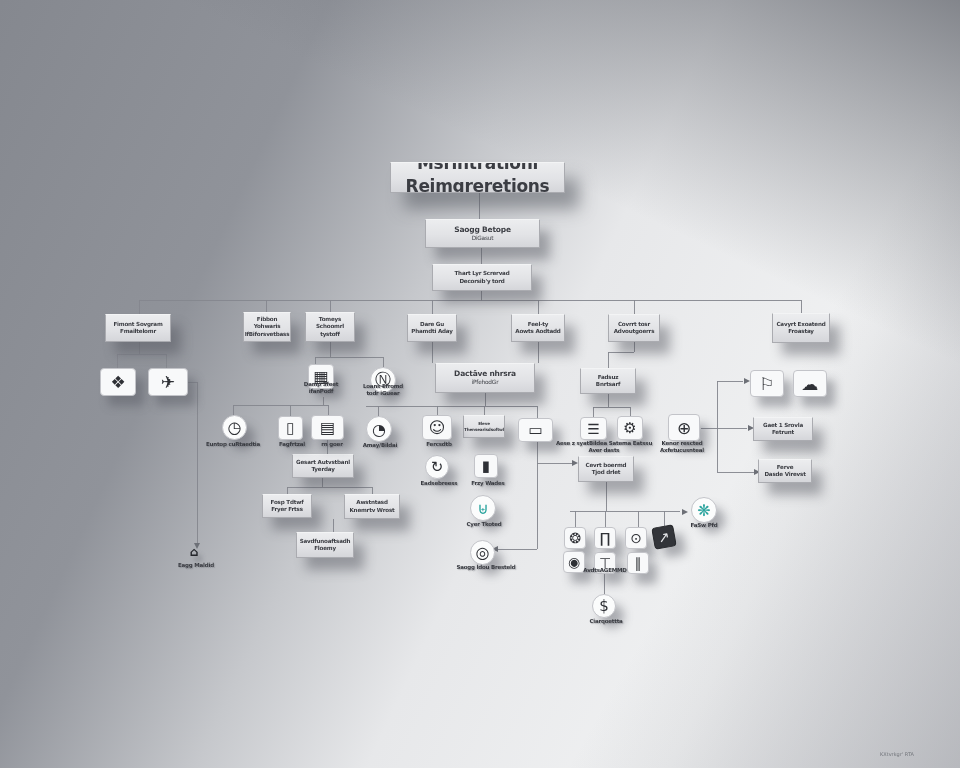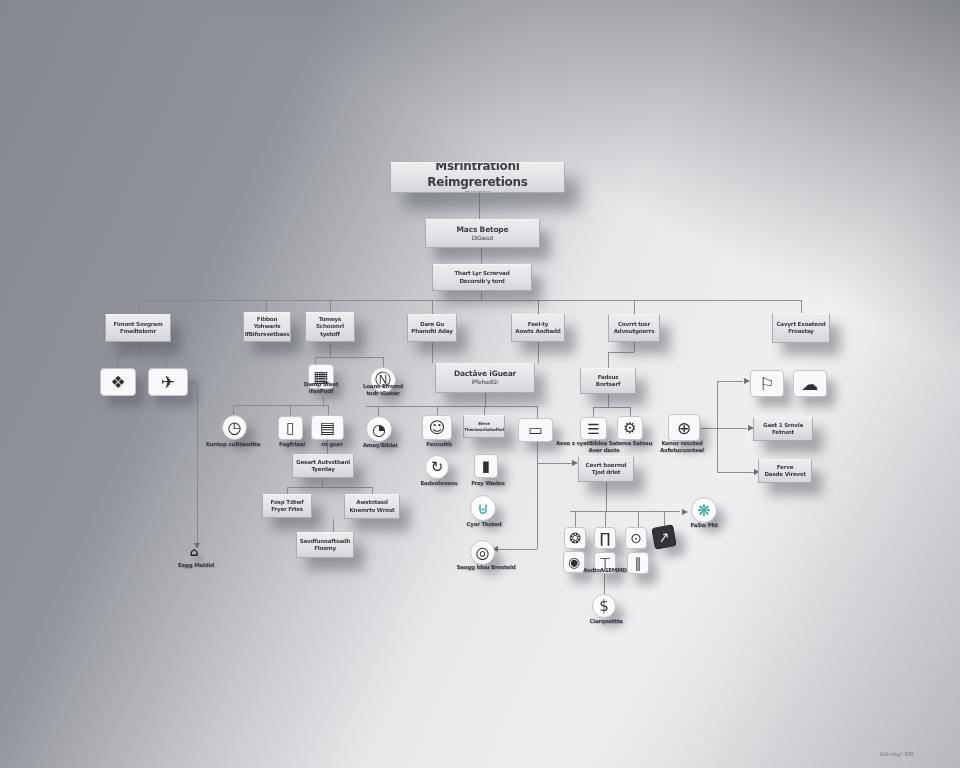--- a/index.html
+++ b/index.html
@@ -19,21 +19,21 @@
   .t-reg{font-weight:400;color:#3d4046;}
   .box{
     position:absolute;display:flex;flex-direction:column;align-items:center;justify-content:center;
     background:linear-gradient(180deg,#eceDef 0%,#e2e3e6 55%,#d5d6da 100%);
     border:1px solid #aaabb0;border-top-color:#f3f4f5;
     box-shadow:10px 12px 12px rgba(80,83,92,.45);
     box-sizing:border-box;overflow:hidden;
   }
   .bl{text-align:center;color:#3b3d43;font-weight:600;line-height:1.3;width:100%;letter-spacing:-.2px;}
   .box.lg{box-shadow:14px 16px 16px rgba(80,83,92,.5);}
-  .lg .l0{font-size:12px;letter-spacing:-.3px;}
+  .lg .l0{font-size:17px;letter-spacing:-.3px;}
   .lg .l1{font-size:4.5px;font-weight:400;}
   .md .l0{font-size:7.5px;}
   .md .l1{font-size:5.8px;font-weight:400;}
   .sm .bl{font-size:5.6px;}
   .xs .bl{font-size:4.2px;}
   .tile{
     position:absolute;display:flex;align-items:center;justify-content:center;
     background:#f8f9fa;border:1px solid #c3c4c9;border-radius:4px;
     color:#2e3035;box-shadow:8px 10px 10px rgba(80,83,92,.42);box-sizing:border-box;
   }
@@ -124,21 +124,21 @@
     <div class="arr right" style="left: 748px; top: 425px;"></div>
     <div class="arr right" style="left: 754px; top: 469px;"></div>
     <div class="arr left" style="left: 492px; top: 546px;"></div>
     <div class="arr right" style="left: 572px; top: 460px;"></div>
     <div class="arr right" style="left: 682px; top: 509px;"></div>
     <div class="box lg" style="left: 390px; top: 162px; width: 175px; height: 31px;">
       <div class="bl l0">Msrintrationl Reimgreretions</div>
       <div class="bl l1">nt acosaneo</div>
     </div>
     <div class="box md" style="left: 425px; top: 219px; width: 115px; height: 29px;">
-      <div class="bl l0">Macs Betope</div>
+      <div class="bl l0">Saogg Betope</div>
       <div class="bl l1">DiGasut</div>
     </div>
     <div class="box sm" style="left: 432px; top: 264px; width: 100px; height: 27px;">
       <div class="bl l0">Thart Lyr Scrervad</div>
       <div class="bl l1">Decorsib'y tord</div>
     </div>
     <div class="box sm" style="left: 105px; top: 314px; width: 66px; height: 28px;">
       <div class="bl l0">Fimont Sovgram</div>
       <div class="bl l1">Fmailtelomr</div>
     </div>
@@ -161,21 +161,21 @@
     </div>
     <div class="box sm" style="left: 608px; top: 314px; width: 52px; height: 28px;">
       <div class="bl l0">Covrrt tosr</div>
       <div class="bl l1">Advoutgoerrs</div>
     </div>
     <div class="box sm" style="left: 772px; top: 313px; width: 58px; height: 30px;">
       <div class="bl l0">Cavyrt Exoatend</div>
       <div class="bl l1">Froastay</div>
     </div>
     <div class="box md" style="left: 435px; top: 363px; width: 100px; height: 30px;">
-      <div class="bl l0">Dactāve iGuear</div>
+      <div class="bl l0">Dactāve nhrsra</div>
       <div class="bl l1">iPfehodGr</div>
     </div>
     <div class="box sm" style="left: 580px; top: 368px; width: 56px; height: 26px;">
       <div class="bl l0">Fadsuz</div>
       <div class="bl l1">Bnrtsarf</div>
     </div>
     <div class="box xs" style="left: 463px; top: 415px; width: 42px; height: 23px;">
       <div class="bl l0">Eleve</div>
       <div class="bl l1">Thensearisdsoftwl</div>
     </div>

